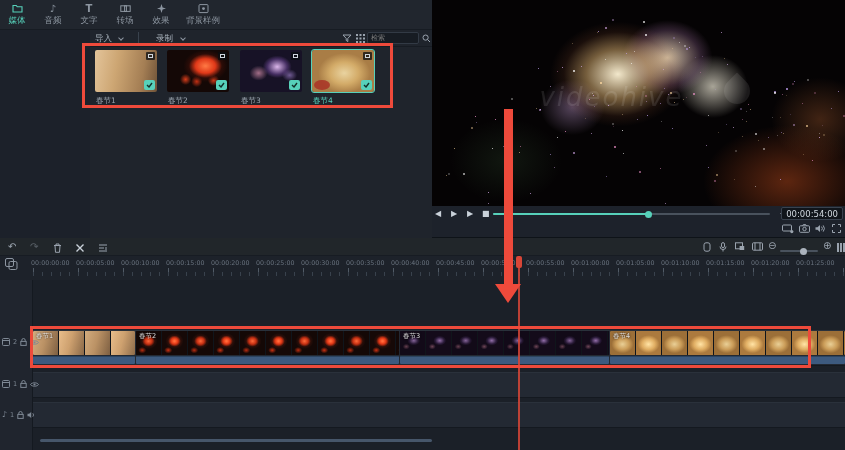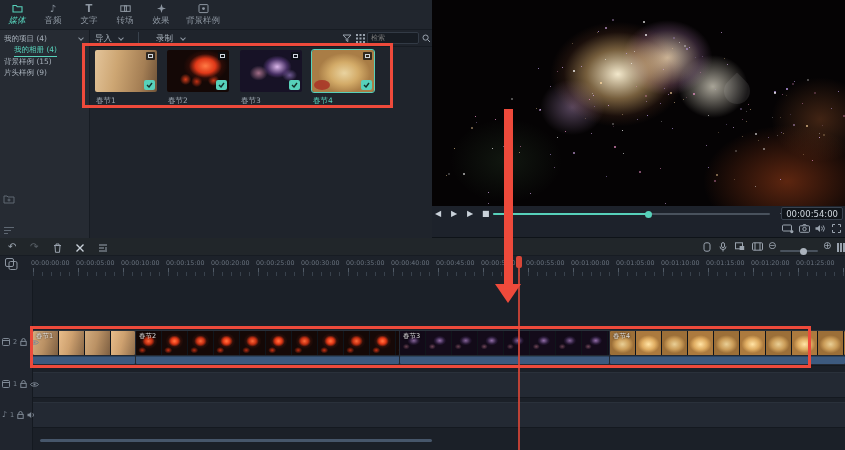--- a/index.html
+++ b/index.html
@@ -4,21 +4,21 @@
 <style>
   html,body{margin:0;padding:0;background:#10141a;}
   *{box-sizing:border-box;font-family:"DejaVu Sans",sans-serif;}
   #app{position:relative;width:845px;height:450px;background:#1c212a;overflow:hidden;color:#9aa3ae;}
   .abs{position:absolute;}
   svg{display:block;}
   
   #tabbar{left:0;top:0;width:432px;height:30px;background:#21262e;border-bottom:1px solid #171c23;display:flex;align-items:flex-start;padding:3px 0 0 6px;gap:14px;}
   .tab{display:flex;flex-direction:column;align-items:center;gap:2px;color:#8d96a1;cursor:pointer;min-width:22px;}
   .tab .tlabel{font-size:8.5px;line-height:9px;white-space:nowrap;}
-  .tab.active{color:#57d1ba;font-style:italic;}
+  .tab.active{color:#57d1ba;}
   .tico{height:11px;display:flex;align-items:center;justify-content:center;font-size:10px;line-height:10px;}
   #export-btn{right:5px;top:4px;width:44px;height:15px;background:#57d1ba;border-radius:2px;color:#123029;font-size:9px;display:flex;align-items:center;justify-content:center;cursor:pointer;}
   
   #library{left:0;top:30px;width:90px;height:208px;background:#262b33;border-right:1px solid #171c23;}
   .lib-item{position:absolute;left:4px;font-size:7.5px;white-space:nowrap;color:#a7b0ba;cursor:pointer;}
   .lib-item.active{left:14px;color:#57d1ba;border-bottom:1px solid #57d1ba;padding-bottom:1px;}
   .chev{width:4px;height:4px;border-right:1px solid #8d96a1;border-bottom:1px solid #8d96a1;transform:rotate(45deg);display:inline-block;}
   
   #media{left:90px;top:30px;width:342px;height:208px;background:#1f242c;}
   #media-toolbar{left:0;top:0;width:342px;height:17px;border-bottom:1px solid #171c23;}
@@ -129,38 +129,20 @@
           <svg width="11" height="11" viewBox="0 0 11 11">
             <rect x="1" y="1.6" width="9" height="8" rx="1" fill="none" stroke="currentColor" stroke-width="1"></rect>
             <circle cx="5.5" cy="5.6" r="1.4" fill="currentColor"></circle>
           </svg>
         </span>
       <span class="tlabel">背景样例</span>
     </div>
   </div>
   <div id="export-btn" class="abs">导出</div>
 
-  <div id="library" class="abs">
-    <div class="lib-item" style="top:4px;"><span>我的项目 (4)</span></div>
-    <span class="chev abs" style="left:79px;top:6px;"></span>
-    <div class="lib-item active" style="top:15px;"><span>我的相册 (4)</span></div>
-    <div class="lib-item" style="top:27px;"><span>背景样例 (15)</span></div>
-    <div class="lib-item" style="top:38px;"><span>片头样例 (9)</span></div>
-    <span class="abs" style="left:3px;top:164px;">
-        <svg width="12" height="10" viewBox="0 0 12 10">
-          <path d="M1 2h3l1 1h6v6H1z" fill="none" stroke="#5f6873" stroke-width="1"></path>
-          <path d="M6 4.5v3M4.5 6h3" stroke="#5f6873" stroke-width="1"></path>
-        </svg>
-      </span>
-    <span class="abs" style="left:3px;top:196px;">
-        <svg width="12" height="9" viewBox="0 0 12 9">
-          <path d="M1 1.5h10M1 4.5h7M1 7.5h4" stroke="#5f6873" stroke-width="1"></path>
-        </svg>
-      </span>
-  </div>
 
   <div id="media" class="abs">
     <div id="media-toolbar" class="abs">
       <span class="mtb-label" style="left:5px;">导入</span>
       <span class="chev abs" style="left:29px;top:6px;"></span>
       <span class="abs" style="left:48px;top:2px;width:1px;height:12px;background:#39424d;"></span>
       <span class="mtb-label" style="left:66px;">录制</span>
       <span class="chev abs" style="left:91px;top:6px;"></span>
       <span class="abs" style="left:252px;top:4px;">
           <svg width="10" height="9" viewBox="0 0 10 9">
@@ -240,20 +222,21 @@
   <div id="preview" class="abs">
     <div id="videoart" class="abs" style="left:0;top:0;width:413px;height:206px;background:
       radial-gradient(90px 70px at 45% 36%, rgba(255,244,214,.95), rgba(255,205,130,.45) 35%, rgba(180,100,60,.12) 60%, transparent 75%),
       radial-gradient(60px 50px at 57% 28%, rgba(255,235,200,.8), rgba(200,140,200,.22) 55%, transparent 75%),
       radial-gradient(50px 45px at 68% 42%, rgba(255,250,230,.65), transparent 70%),
       radial-gradient(46px 40px at 34% 52%, rgba(235,190,255,.35), transparent 70%),
       radial-gradient(120px 80px at 86% 88%, rgba(200,80,30,.45), transparent 70%),
       radial-gradient(70px 60px at 94% 58%, rgba(220,120,60,.28), transparent 70%),
       radial-gradient(80px 60px at 18% 78%, rgba(120,200,120,.10), transparent 70%),
       #050304;">
+      <span id="watermark" class="abs">videohive</span>
       <span id="wleaf" class="abs"></span>
     <i class="spk" style="left: 268px; top: 72px; width: 1px; height: 1px; opacity: 0.4; background: rgb(255, 154, 213);"></i>
         <i class="spk" style="left: 148.8px; top: 66px; width: 1px; height: 1px; opacity: 0.78; background: rgb(231, 184, 255);"></i>
         <i class="spk" style="left: 165px; top: 31.9px; width: 1px; height: 1px; opacity: 0.42; background: rgb(255, 217, 160);"></i>
         <i class="spk" style="left: 172.7px; top: 27.3px; width: 2px; height: 2px; opacity: 0.73; background: rgb(231, 184, 255);"></i>
         <i class="spk" style="left: 253.7px; top: 48.3px; width: 2px; height: 2px; opacity: 0.61; background: rgb(204, 170, 255);"></i>
         <i class="spk" style="left: 166.3px; top: 31.2px; width: 1px; height: 1px; opacity: 0.89; background: rgb(204, 170, 255);"></i>
         <i class="spk" style="left: 160.4px; top: 93.4px; width: 1px; height: 1px; opacity: 0.48; background: rgb(255, 255, 255);"></i>
         <i class="spk" style="left: 175.5px; top: 105px; width: 1px; height: 1px; opacity: 0.91; background: rgb(231, 184, 255);"></i>
         <i class="spk" style="left: 180.1px; top: 19.4px; width: 2px; height: 2px; opacity: 0.44; background: rgb(231, 184, 255);"></i>

